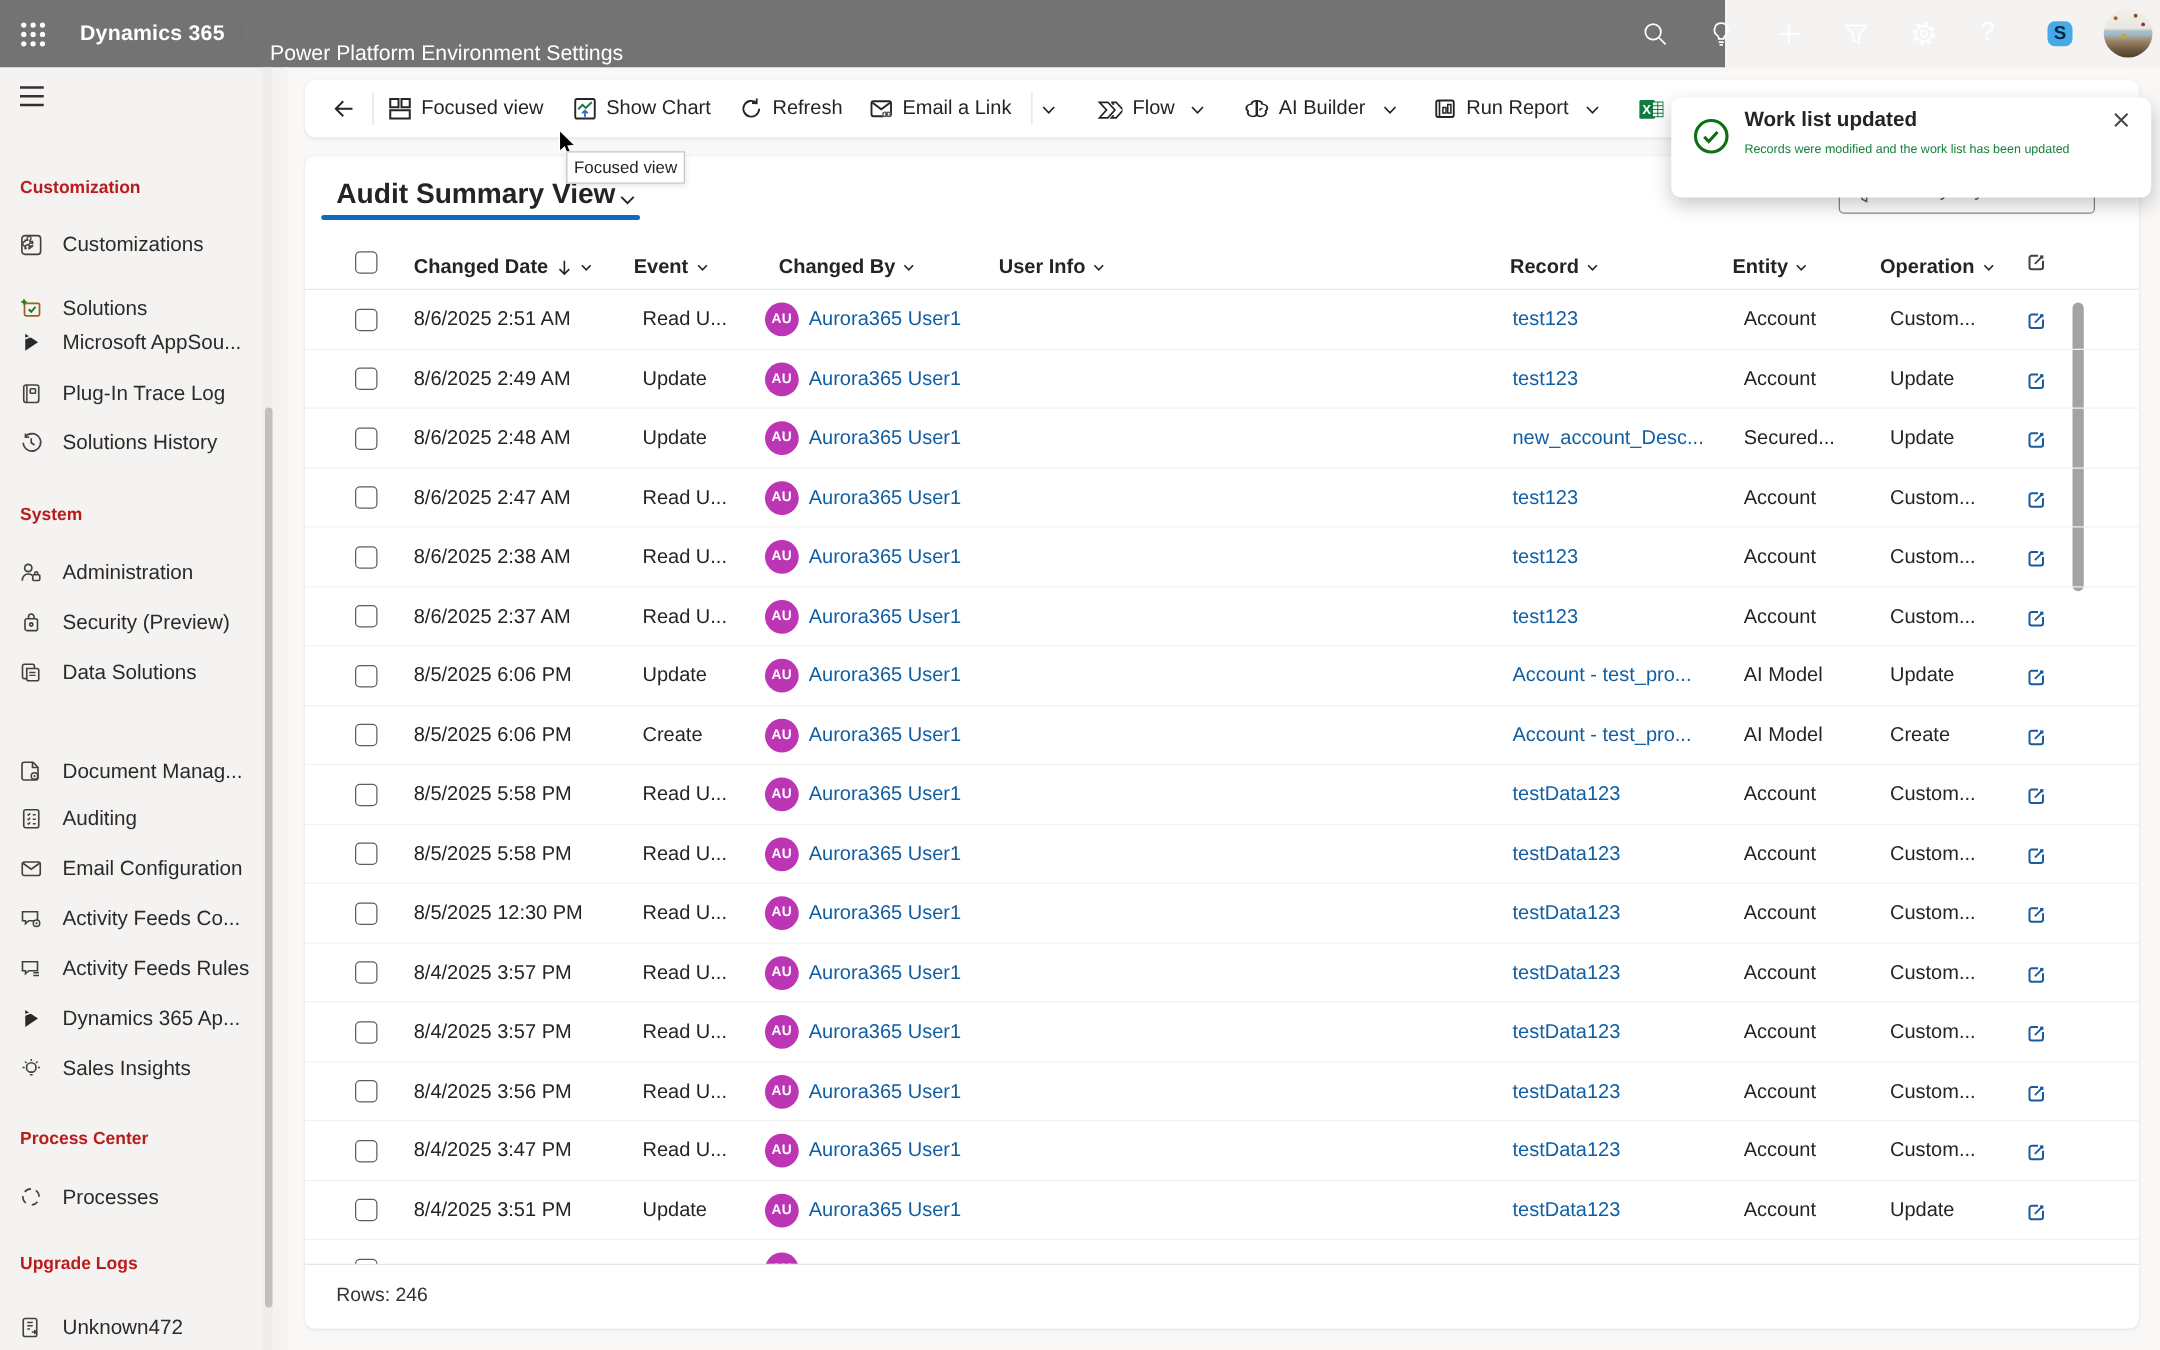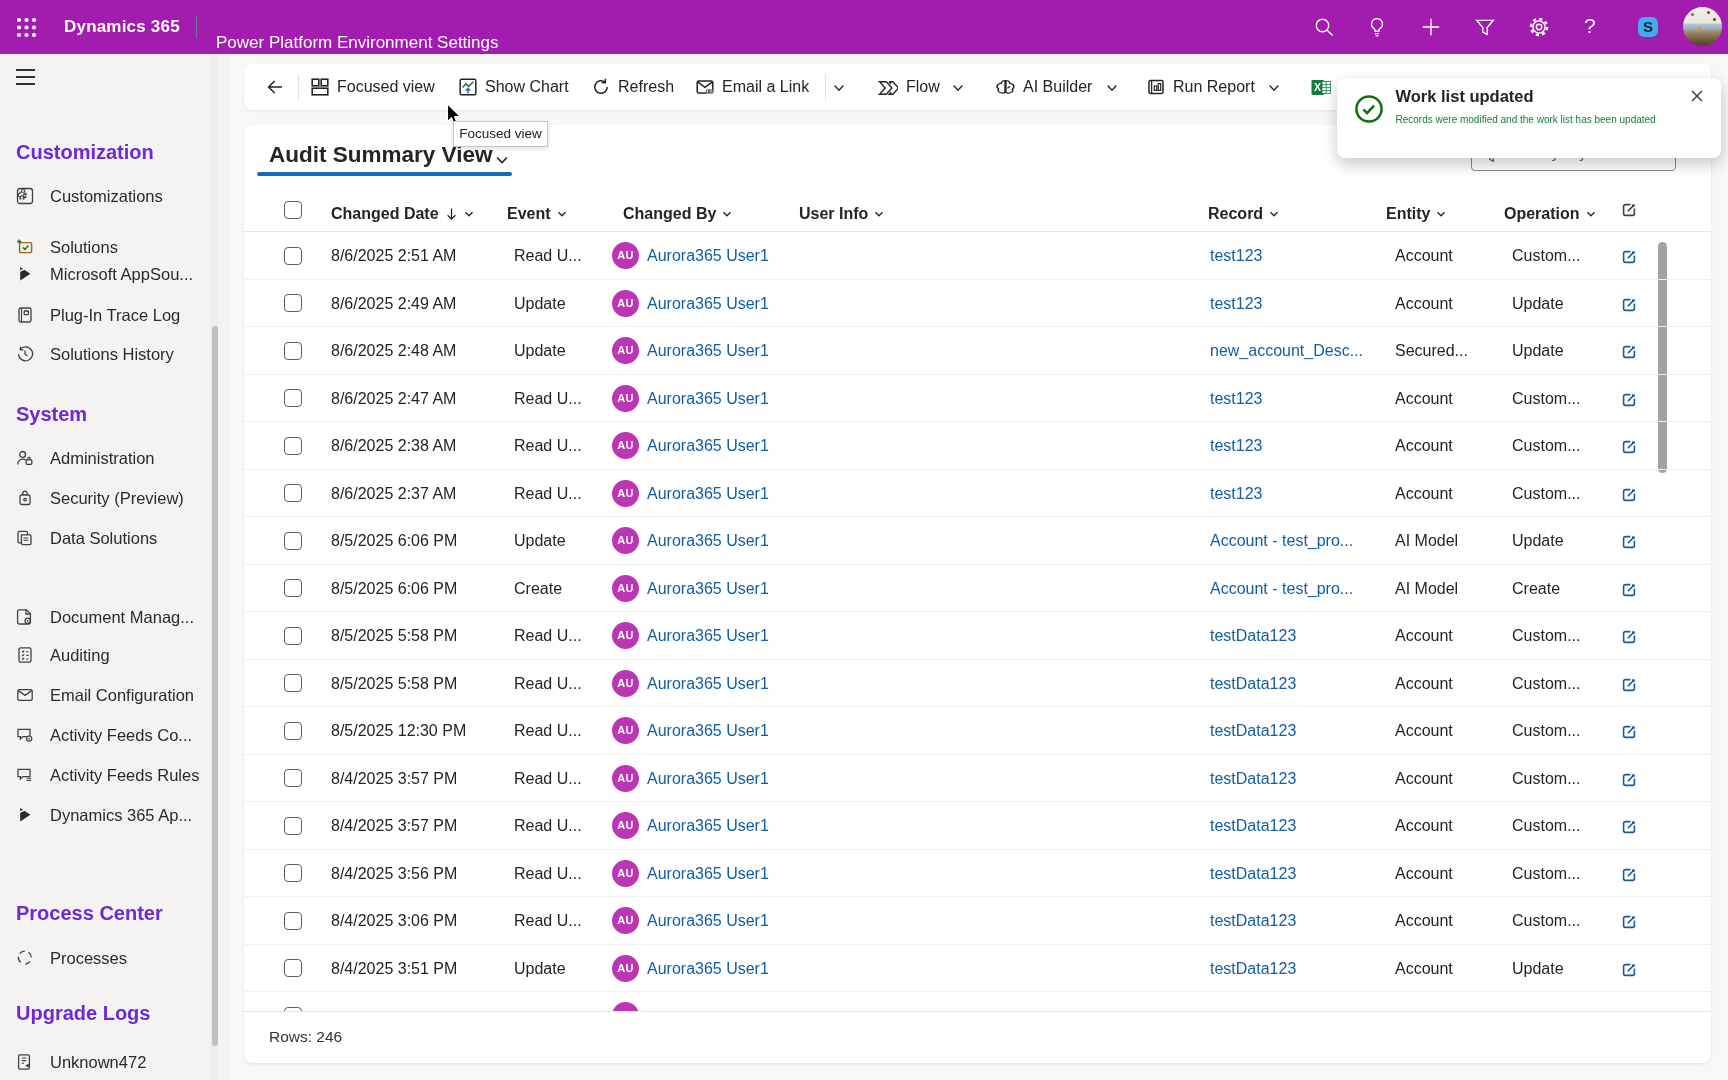--- a/index.html
+++ b/index.html
@@ -1,31 +1,31 @@
 <!DOCTYPE html>
 <html><head><meta charset="utf-8">
 <style>
 * { margin:0; padding:0; box-sizing:border-box; }
 html,body { width:1728px; height:1080px; overflow:hidden; background:#f4f3f2;
   font-family:"Liberation Sans", sans-serif; -webkit-font-smoothing:antialiased; }
 .abs { position:absolute; }
 
 
-#topbar { position:absolute; left:0; top:0; width:1728px; height:54px; background:#a21caf; }
+#topbar { position:absolute; left:0; top:0; width:1380px; height:54px; background:#737373; }
 #topbar .brand { position:absolute; left:64px; top:0; height:54px; line-height:54px; color:#fff;
   font-size:17px; font-weight:700; letter-spacing:.2px; }
 #topbar .sub { position:absolute; left:216px; top:16px; height:54px; line-height:54px; color:#fff; font-size:17px; }
 #topbar .tsep { position:absolute; left:196px; top:16px; width:1px; height:22px; background:#6a7a95; }
 .tico { position:absolute; top:16px; width:22px; height:22px; }
 
 
 #content { position:absolute; left:226px; top:54px; width:1502px; height:1026px; background:#f9f8f7; border-left:1px solid #d8d6d4; }
 
 #sidebar { position:absolute; left:0; top:54px; width:230px; height:1026px; background:#f4f3f2; }
-.nhdr { position:absolute; left:16px; font-size:20px; font-weight:700; color:#6d28d9; white-space:nowrap; }
+.nhdr { position:absolute; left:16px; font-size:14px; font-weight:700; color:#b91c1c; white-space:nowrap; }
 .nitem { position:absolute; left:0; height:40px; width:210px; }
 .nico { position:absolute; left:16px; top:11px; width:18px; height:18px; }
 .nlab { position:absolute; left:50px; top:0; height:40px; line-height:40px; font-size:16.5px; color:#2b2a29; white-space:nowrap; }
 #burger { position:absolute; left:16px; top:15px; width:19px; height:16px; }
 #burger div { position:absolute; left:0; width:19px; height:2px; background:#323130; }
 #sbar-track { position:absolute; left:210px; top:0px; width:8px; height:1026px; background:#efedec; }
 #sbar-thumb { position:absolute; left:211.5px; top:272px; width:6px; height:720px; background:#c2c0be; border-radius:3px; }
 
 
 #cmdbar { position:absolute; left:244px; top:64px; width:1467px; height:46px; background:#fff;
@@ -237,20 +237,28 @@
         </svg></span>
       <span class="nlab">Activity Feeds Rules</span>
     </div>
 <div class="nitem" style="top:741px">
       <span class="nico"><svg width="18" height="18" viewBox="0 0 18 18" style="">
           <path d="M4.2 2 L14.4 8.8 L4.2 15.6 Z" fill="#2b2a29"></path>
           <path d="M3.4 6.2 L10.4 3.4" stroke="#f4f3f2" stroke-width="1.5"></path>
         </svg></span>
       <span class="nlab">Dynamics 365 Ap...</span>
     </div>
+<div class="nitem" style="top:781px">
+      <span class="nico"><svg width="18" height="18" viewBox="0 0 18 18" style="">
+          <circle cx="9" cy="8" r="3.8" fill="none" stroke="#43413f" stroke-width="1.3"></circle>
+          <path d="M7.6 11.8 h2.8 M7.9 13.8 h2.2" stroke="#43413f" stroke-width="1.2"></path>
+          <path d="M9 1.2 v1.6 M14 3.2 l-1.2 1.2 M16 8 h-1.7 M4 3.2 l1.2 1.2 M2 8 h1.7" stroke="#43413f" stroke-width="1.1"></path>
+        </svg></span>
+      <span class="nlab">Sales Insights</span>
+    </div>
 <div class="nhdr" style="top:848px">Process Center</div>
 <div class="nitem" style="top:884px">
       <span class="nico"><svg width="18" height="18" viewBox="0 0 18 18" style="">
           <path d="M12.6 3.3 a6.4 6.4 0 0 1 2.7 5.2 M14 12.4 a6.4 6.4 0 0 1 -4.6 2.6 M4.6 13.3 a6.4 6.4 0 0 1 -2.3 -5.5 M3.8 4.5 a6.4 6.4 0 0 1 5-2.4" fill="none" stroke="#43413f" stroke-width="1.3" stroke-dasharray="none"></path>
         </svg></span>
       <span class="nlab">Processes</span>
     </div>
 <div class="nhdr" style="top:948px">Upgrade Logs</div>
 <div class="nitem" style="top:988px">
       <span class="nico"><svg width="18" height="18" viewBox="0 0 18 18" style="">
@@ -626,21 +634,21 @@
 <span class="c ent">Account</span>
 <span class="c op">Custom...</span>
 <span class="ext"><svg width="16" height="16" viewBox="0 0 16 16" style="">
         <path d="M13.4 6.6 V11.6 A1.8 1.8 0 0 1 11.6 13.4 H4.4 A1.8 1.8 0 0 1 2.6 11.6 V4.4 A1.8 1.8 0 0 1 4.4 2.6 H9.4" fill="none" stroke="#1a5a9e" stroke-width="1.6"></path>
         <path d="M6.9 9.1 L12.3 3.7" fill="none" stroke="#1a5a9e" stroke-width="1.6"></path>
         <rect x="11.1" y="2.3" width="2.6" height="2.6" fill="#1a5a9e"></rect>
       </svg></span>
 </div>
 <div class="row" style="top:897.0px">
 <span class="cb"></span>
-<span class="c date">8/4/2025 3:06 PM</span>
+<span class="c date">8/4/2025 3:47 PM</span>
 <span class="c ev">Read U...</span>
 <span class="av">AU</span>
 <span class="c nm">Aurora365 User1</span>
 <span class="c rec">testData123</span>
 <span class="c ent">Account</span>
 <span class="c op">Custom...</span>
 <span class="ext"><svg width="16" height="16" viewBox="0 0 16 16" style="">
         <path d="M13.4 6.6 V11.6 A1.8 1.8 0 0 1 11.6 13.4 H4.4 A1.8 1.8 0 0 1 2.6 11.6 V4.4 A1.8 1.8 0 0 1 4.4 2.6 H9.4" fill="none" stroke="#1a5a9e" stroke-width="1.6"></path>
         <path d="M6.9 9.1 L12.3 3.7" fill="none" stroke="#1a5a9e" stroke-width="1.6"></path>
         <rect x="11.1" y="2.3" width="2.6" height="2.6" fill="#1a5a9e"></rect>

